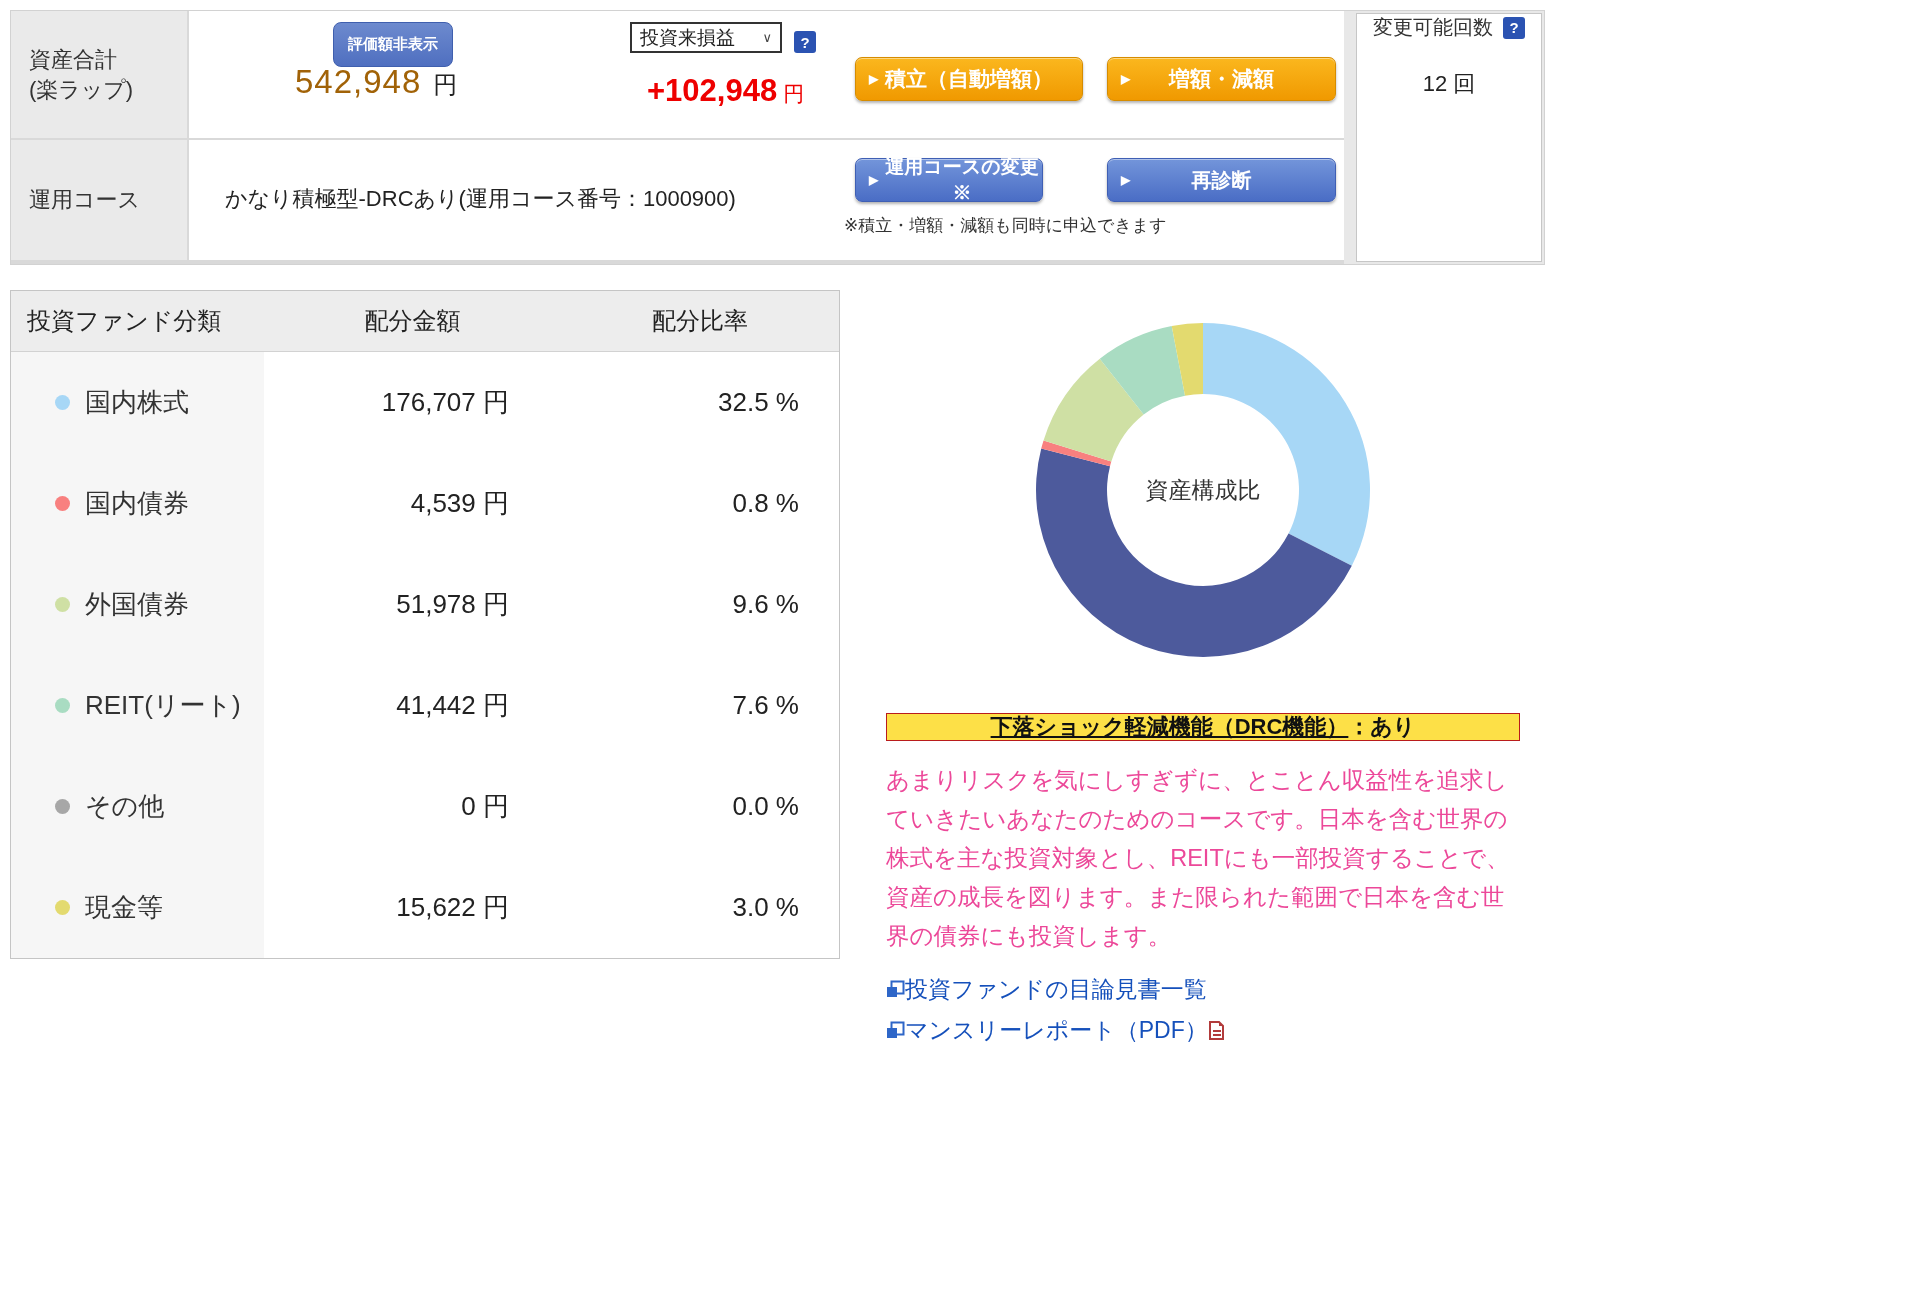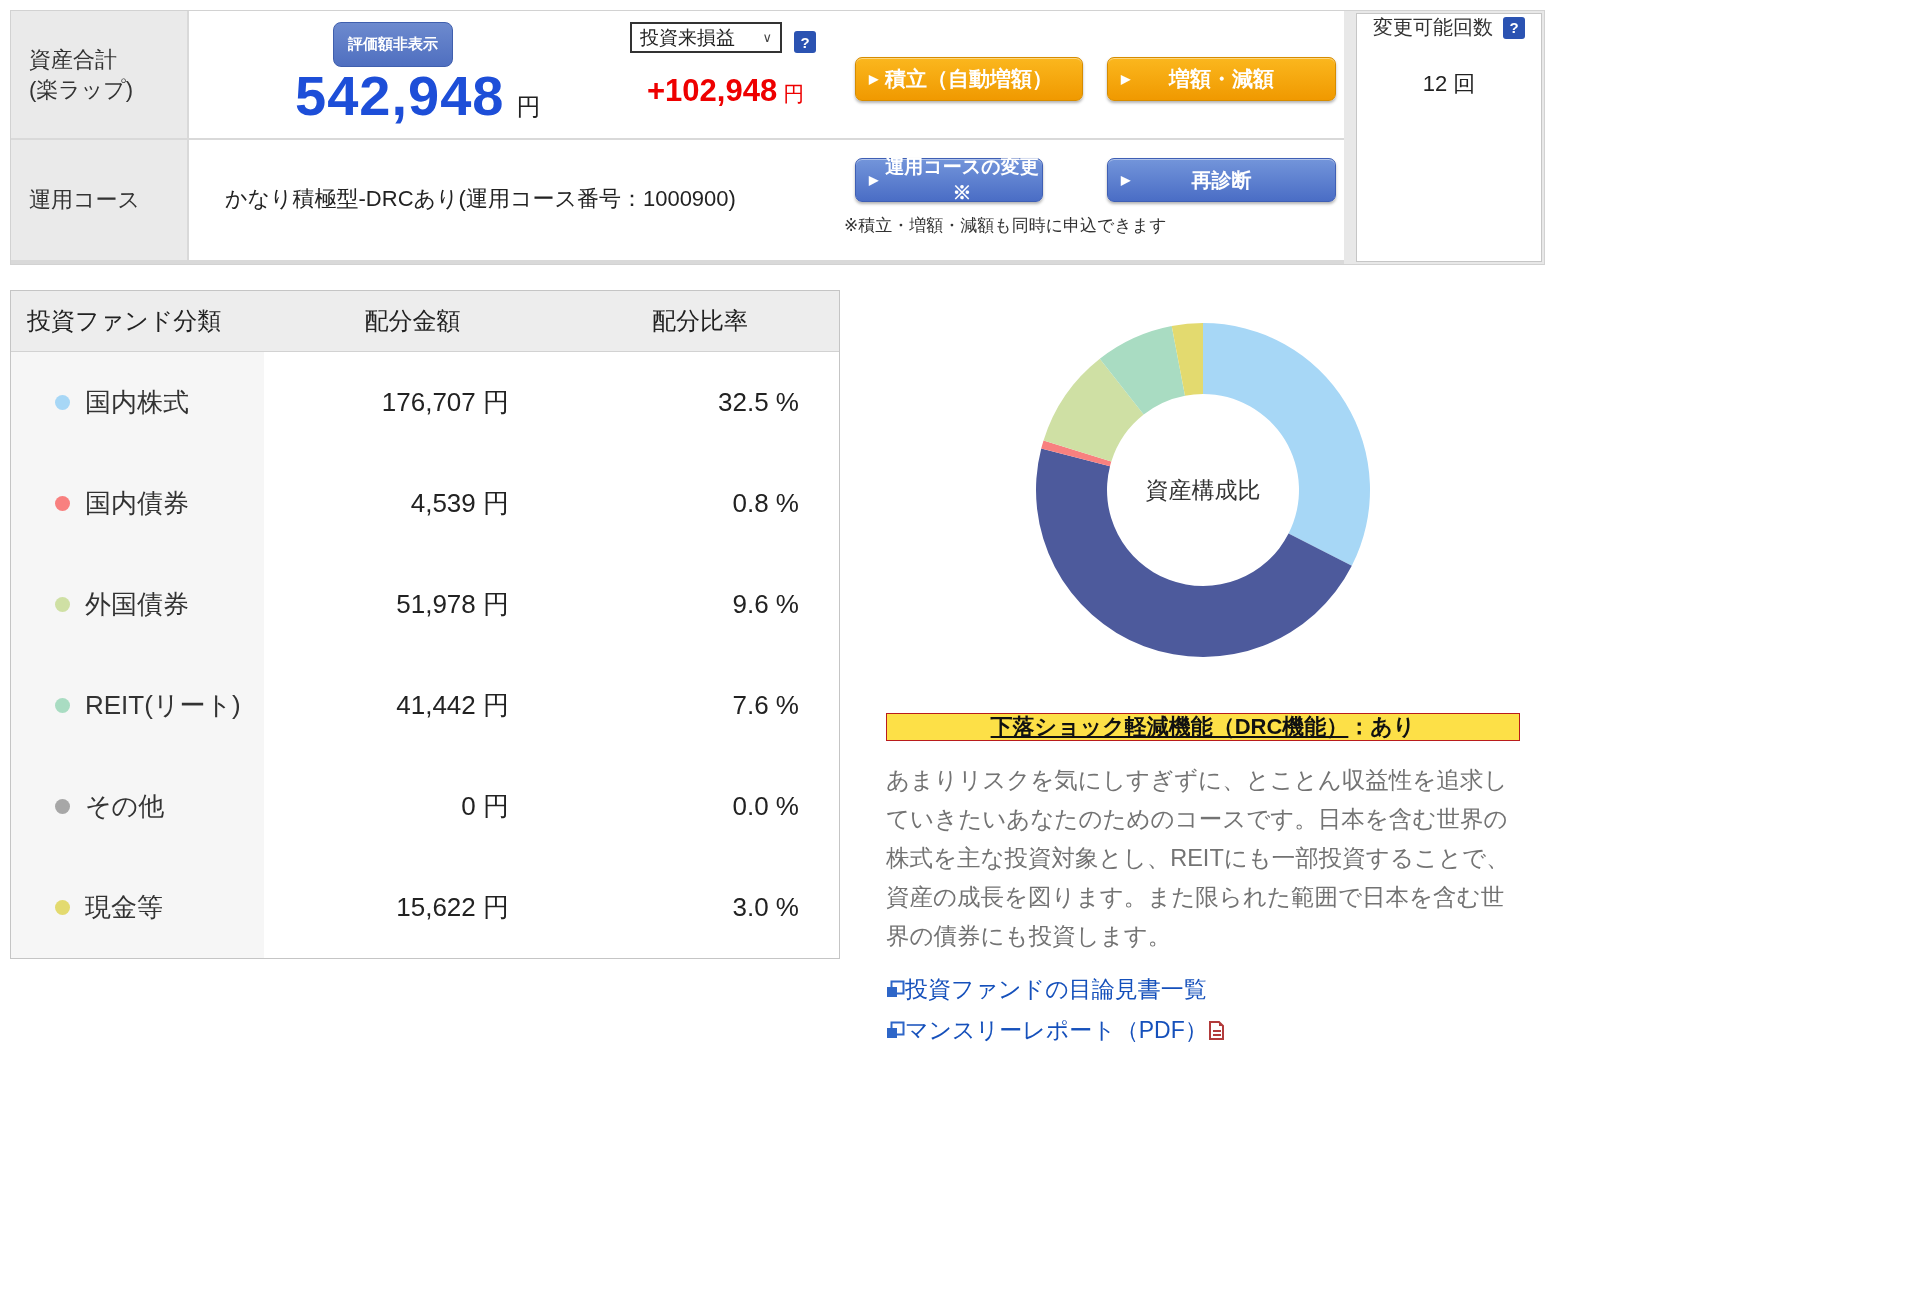--- a/index.html
+++ b/index.html
@@ -21,21 +21,21 @@
     padding-left:18px; font-size:22px; color:#333; white-space:pre-line; line-height:30px;
   }
   .content-cell { background:#fff; position:relative; }
 
   .hide-btn {
     position:absolute; left:144px; top:11px;
     background:linear-gradient(180deg,#6d8ace,#4f6fc0); border:1px solid #3f5fae;
     color:#fff; font-size:15px; font-weight:bold; padding:12px 14px; border-radius:8px; cursor:pointer;
   }
   .amount-wrap { position:absolute; left:106px; top:52px; display:flex; align-items:baseline; }
-  .amount-big { font-size:56px; font-weight:bold; color:#1d4ed8; letter-spacing:1px; }
+  .amount-big { font-size:33px; font-weight:normal; color:#a16207; letter-spacing:1px; }
   .amount-unit { font-size:24px; color:#222; margin-left:12px; }
 
   .pl-select-wrap { position:absolute; left:441px; top:11px; display:flex; align-items:flex-end; gap:12px; }
   .fake-select {
     width:152px; height:31px; border:2px solid #333; background:#fff;
     display:flex; align-items:center; justify-content:space-between;
     padding:0 8px; font-size:19px; cursor:pointer;
   }
   .chevron { font-size:13px; color:#444; }
   .help-icon {
@@ -92,21 +92,21 @@
     position:absolute; left:0; top:0; width:340px; height:340px;
     display:flex; align-items:center; justify-content:center;
     font-size:23px; color:#333; pointer-events:none;
   }
   .drc-box {
     margin-top:53px; height:28px; border:1px solid #b91c1c; background:#fde047;
     display:flex; align-items:center; justify-content:center;
     font-size:22px; font-weight:bold; color:#111;
   }
   .drc-underline { text-decoration:underline; }
-  .desc { margin-top:20px; font-size:23.5px; line-height:39px; color:#737373; }
+  .desc { margin-top:20px; font-size:23.5px; line-height:39px; color:#ec4899; }
   .links { margin-top:18px; }
   .link-row { display:flex; align-items:center; margin-top:10px; font-size:23px; color:#1550bb; cursor:pointer; }
   .link-row svg { flex:0 0 auto; }
 </style>
 </head>
 <body>
 
 <div class="page">
 
   <div class="top-panel">

